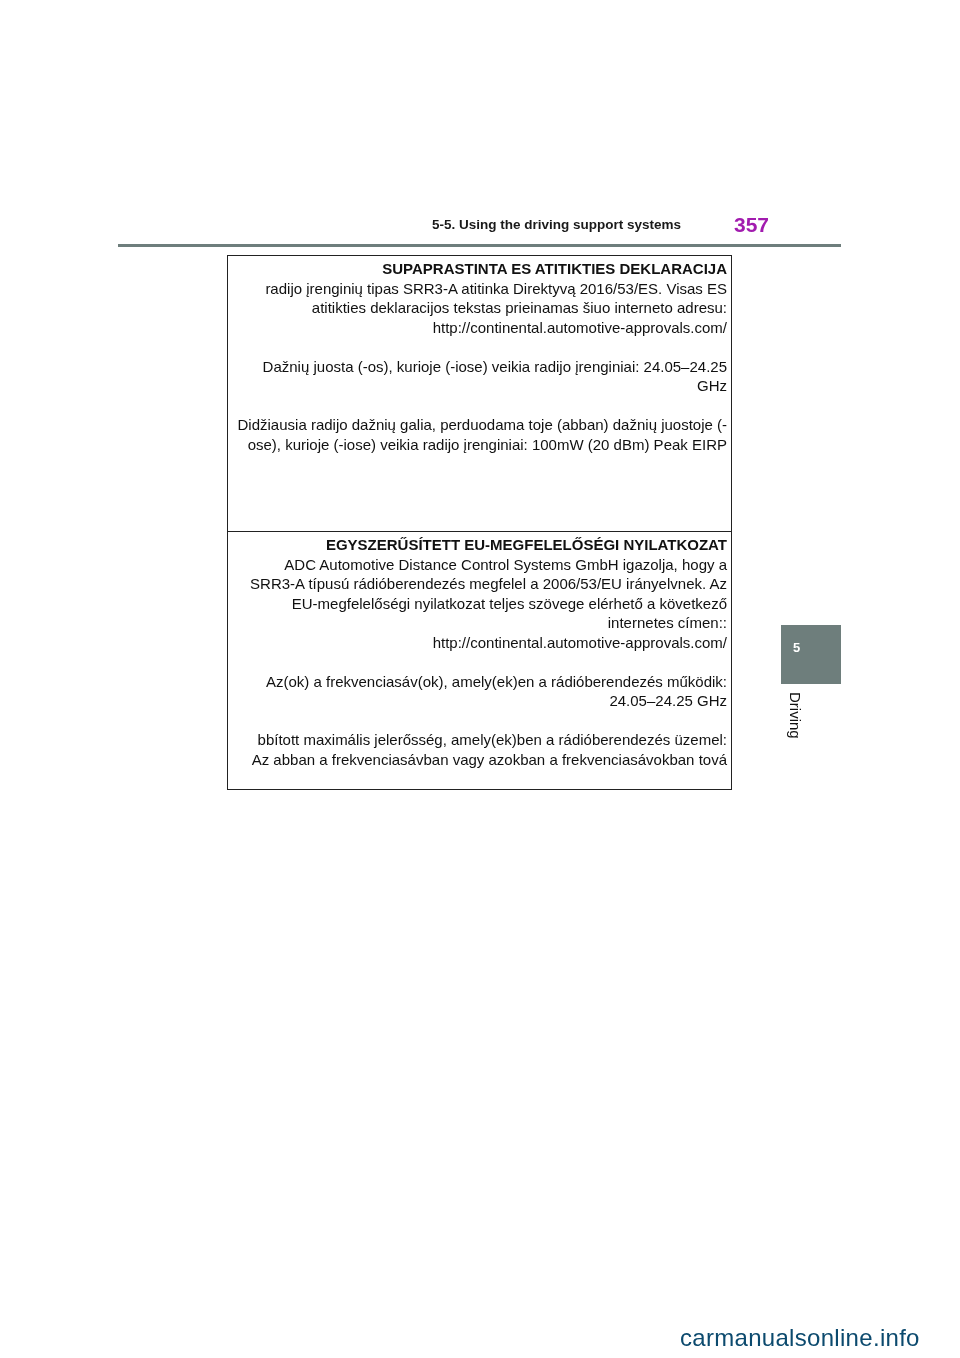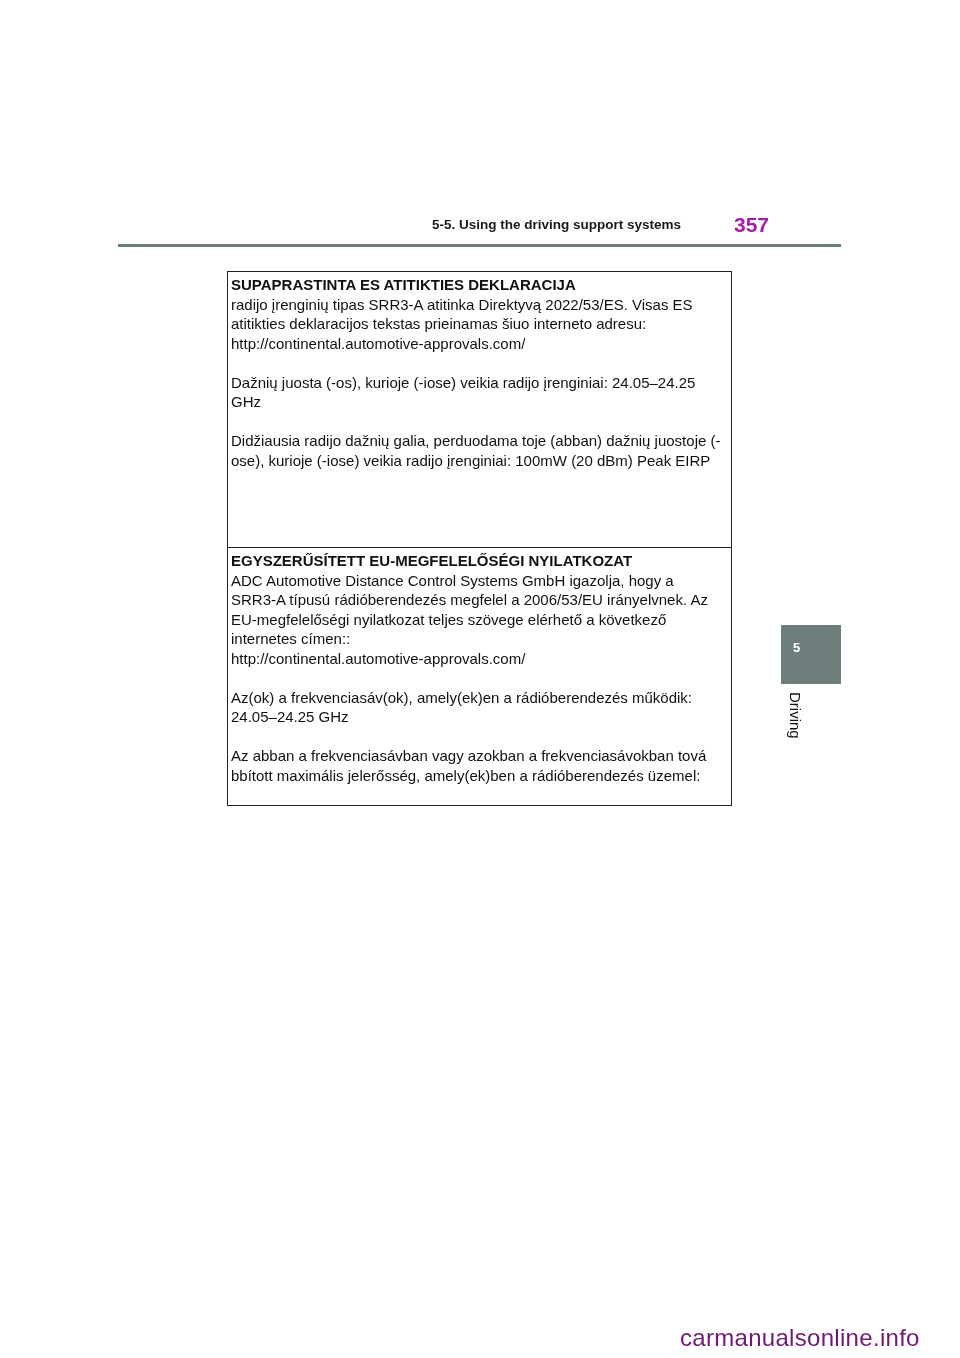--- a/index.html
+++ b/index.html
@@ -36,25 +36,26 @@
       position: absolute;
       left: 118px;
       top: 244px;
       width: 723px;
       height: 3px;
       background: #6e7e7c;
     }
     .decl-box {
       position: absolute;
       left: 227px;
-      top: 271px;
+      top: 255px;
       width: 503px;
       height: 533px;
       border: 1.5px solid #222;
       box-sizing: content-box;
+      text-align: right;
     }
     .decl-section {
       position: absolute;
       left: 0;
       width: 503px;
       box-sizing: border-box;
       padding: 3px 4px 0 3px;
       font-size: 15px;
       line-height: 19.5px;
       color: #111;
@@ -102,58 +103,58 @@
       font-size: 15px;
       color: #111;
       writing-mode: vertical-rl;
       white-space: nowrap;
     }
     .watermark {
       position: absolute;
       left: 680px;
       top: 1324px;
       font-size: 24px;
-      color: #701a75;
+      color: #0c4a6e;
       letter-spacing: 0.3px;
       white-space: nowrap;
     }
   </style>
 </head>
 <body>
 
 <div class="header-title">5-5. Using the driving support systems</div>
 <div class="page-number">357</div>
 <div class="header-rule"></div>
 
 <div class="decl-box">
   <div class="decl-section lt">
     <span class="decl-heading">SUPAPRASTINTA ES ATITIKTIES DEKLARACIJA</span>
-    <span class="decl-para">radijo įrenginių tipas SRR3-A atitinka Direktyvą 2022/53/ES. Visas ES</span>
+    <span class="decl-para">radijo įrenginių tipas SRR3-A atitinka Direktyvą 2016/53/ES. Visas ES</span>
     <span class="decl-para">atitikties deklaracijos tekstas prieinamas šiuo interneto adresu:</span>
     <span class="decl-para">http://continental.automotive-approvals.com/</span>
     <span class="gap"></span>
     <span class="decl-para">Dažnių juosta (-os), kurioje (-iose) veikia radijo įrenginiai: 24.05–24.25</span>
     <span class="decl-para">GHz</span>
     <span class="gap"></span>
     <span class="decl-para">Didžiausia radijo dažnių galia, perduodama toje (abban) dažnių juostoje (-</span>
     <span class="decl-para">ose), kurioje (-iose) veikia radijo įrenginiai: 100mW (20 dBm) Peak EIRP</span>
   </div>
   <div class="decl-section hu">
     <span class="decl-heading">EGYSZERŰSÍTETT EU-MEGFELELŐSÉGI NYILATKOZAT</span>
     <span class="decl-para">ADC Automotive Distance Control Systems GmbH igazolja, hogy a</span>
     <span class="decl-para">SRR3-A típusú rádióberendezés megfelel a 2006/53/EU irányelvnek. Az</span>
     <span class="decl-para">EU-megfelelőségi nyilatkozat teljes szövege elérhető a következő</span>
     <span class="decl-para">internetes címen::</span>
     <span class="decl-para">http://continental.automotive-approvals.com/</span>
     <span class="gap"></span>
     <span class="decl-para">Az(ok) a frekvenciasáv(ok), amely(ek)en a rádióberendezés működik:</span>
     <span class="decl-para">24.05–24.25 GHz</span>
     <span class="gap"></span>
+    <span class="decl-para">bbított maximális jelerősség, amely(ek)ben a rádióberendezés üzemel:</span>
     <span class="decl-para">Az abban a frekvenciasávban vagy azokban a frekvenciasávokban tová</span>
-    <span class="decl-para">bbított maximális jelerősség, amely(ek)ben a rádióberendezés üzemel:</span>
   </div>
 </div>
 
 <div class="side-tab">
   <span class="side-tab-number">5</span>
 </div>
 <div class="side-label">Driving</div>
 
 <div class="watermark">carmanualsonline.info</div>
 

